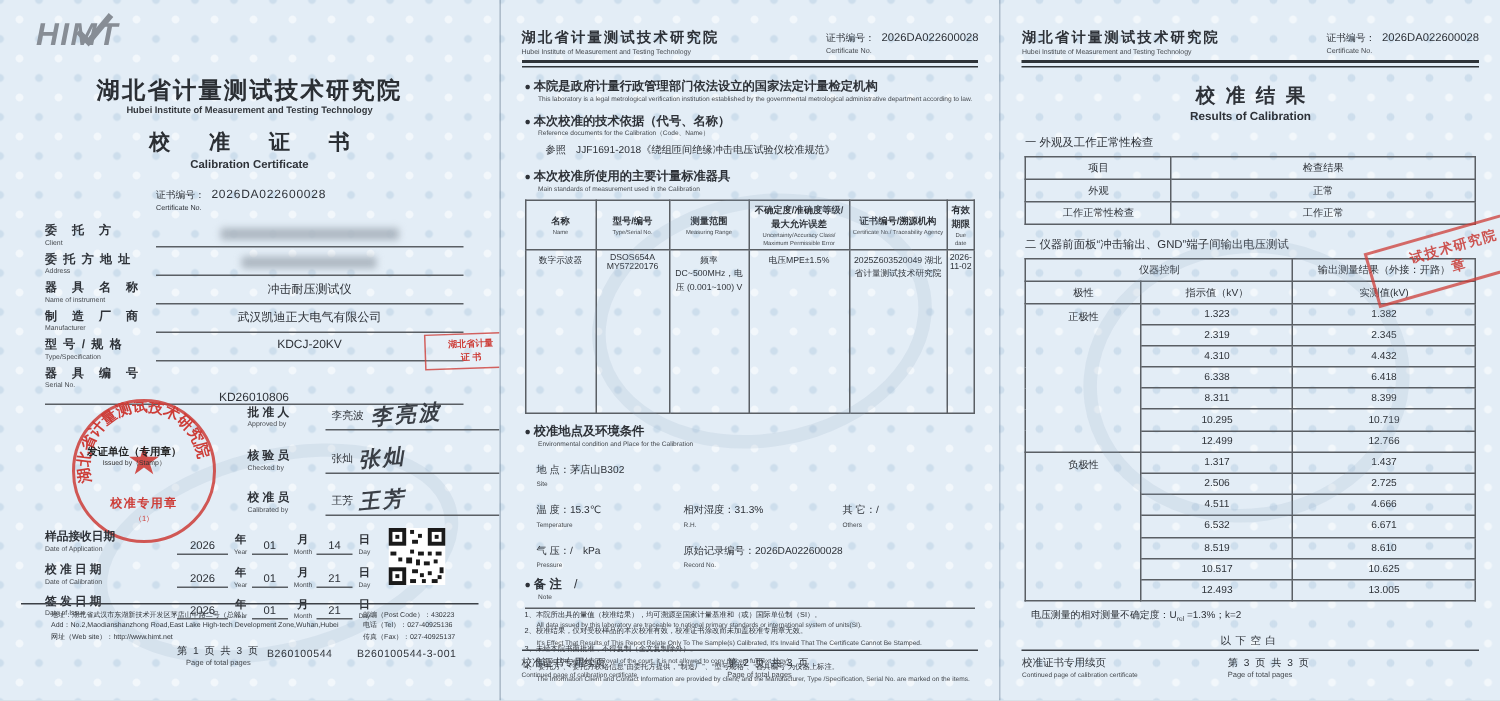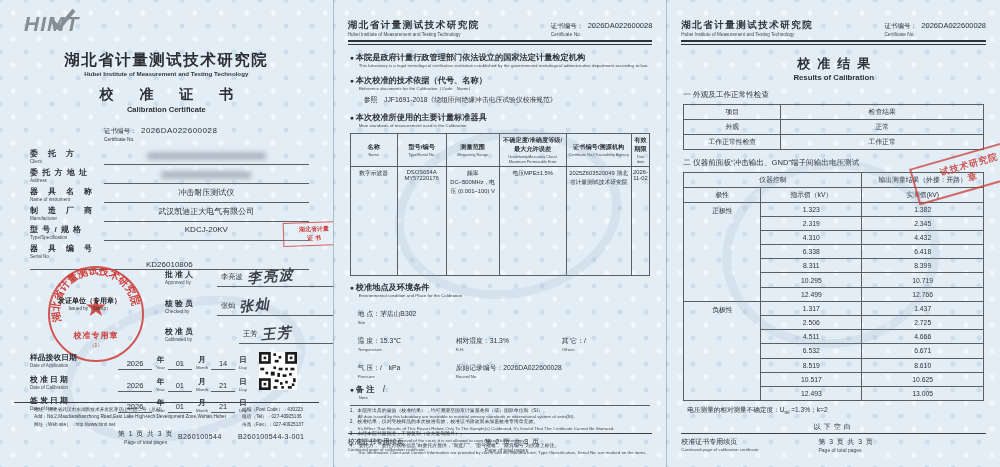--- a/index.html
+++ b/index.html
@@ -214,21 +214,21 @@
     <div class="srow" style="top:297px;">
       <div class="slab">
           <div class="cn">核 验 员</div>
           <div class="en">Checked by</div>
         </div>
       <div class="sline">
           <span class="sname">张灿</span>
           <span class="ssig">张灿</span>
         </div>
     </div>
-    <div class="srow" style="top:325px;gap:22px;">
+    <div class="srow" style="top:325px;">
       <div class="slab">
           <div class="cn">校 准 员</div>
           <div class="en">Calibrated by</div>
         </div>
       <div class="sline">
           <span class="sname">王芳</span>
           <span class="ssig">王芳</span>
         </div>
     </div>
 

